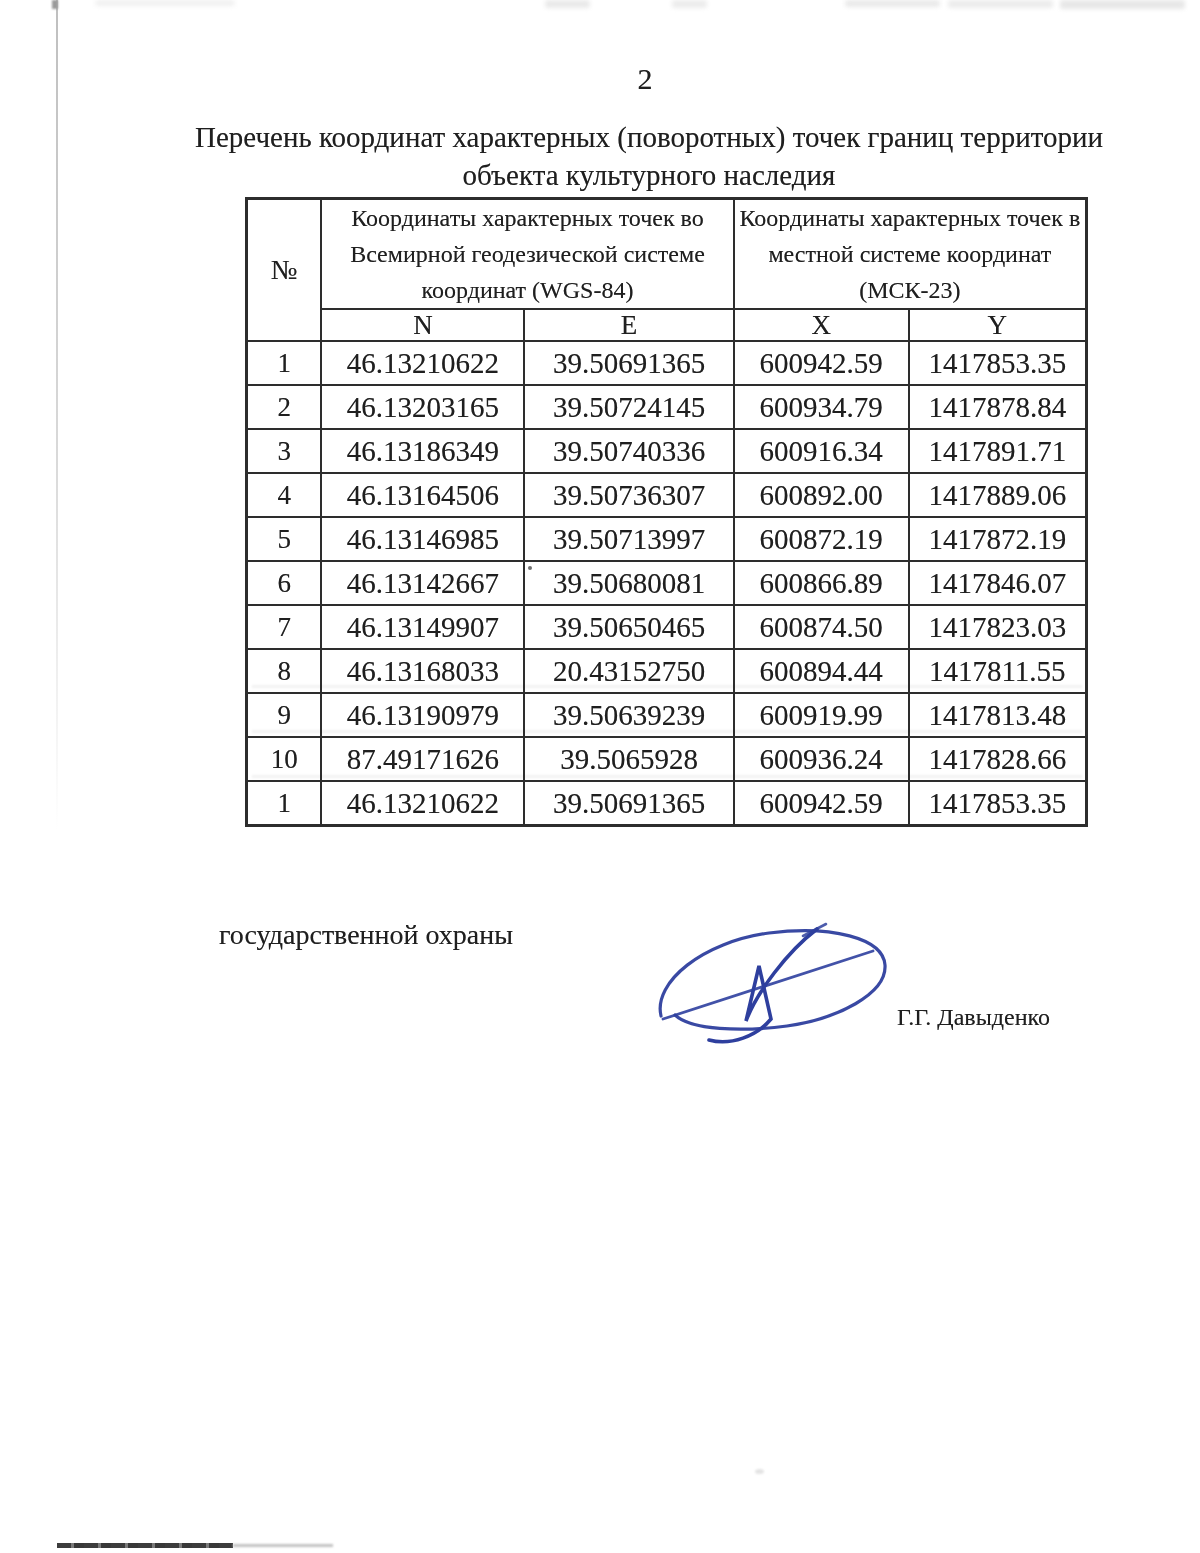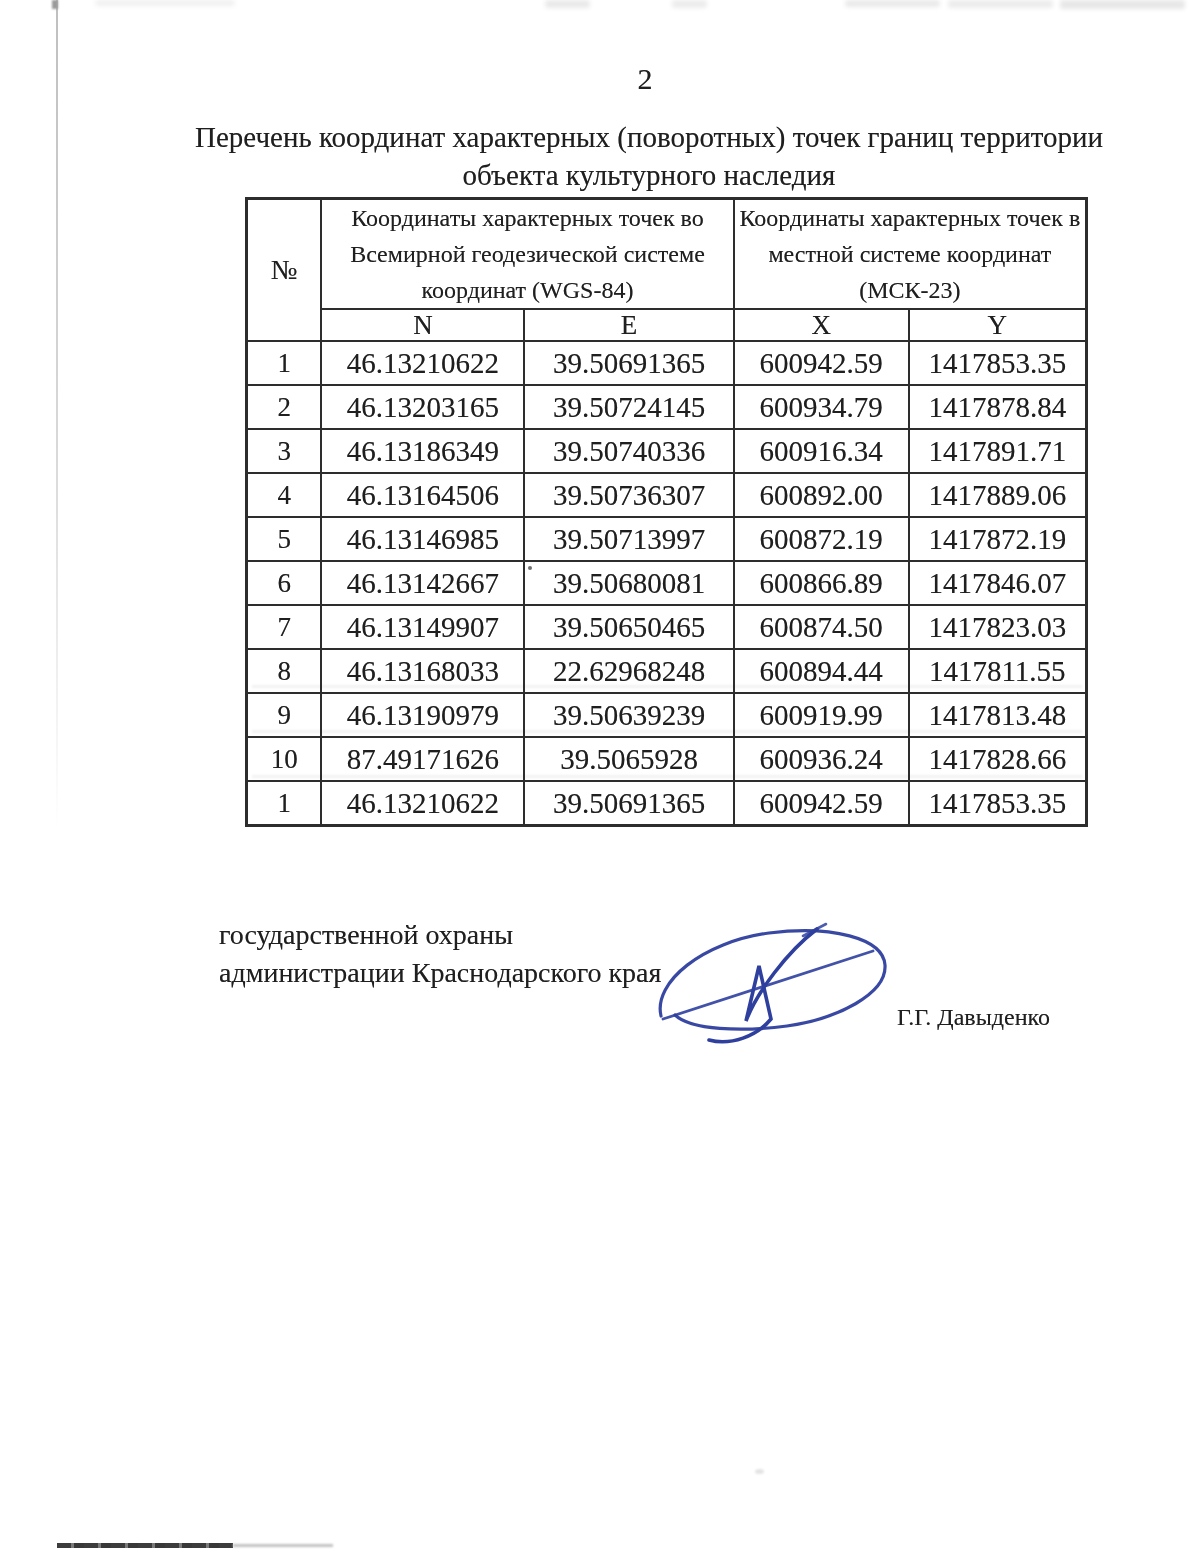--- a/index.html
+++ b/index.html
@@ -176,21 +176,21 @@
     <tr class="datarow">
       <td class="no-cell">7</td>
       <td>46.13149907</td>
       <td>39.50650465</td>
       <td>600874.50</td>
       <td>1417823.03</td>
     </tr>
     <tr class="datarow">
       <td class="no-cell">8</td>
       <td>46.13168033</td>
-      <td>22.62968248</td>
+      <td>20.43152750</td>
       <td>600894.44</td>
       <td>1417811.55</td>
     </tr>
     <tr class="datarow">
       <td class="no-cell">9</td>
       <td>46.13190979</td>
       <td>39.50639239</td>
       <td>600919.99</td>
       <td>1417813.48</td>
     </tr>
@@ -206,21 +206,20 @@
       <td>46.13210622</td>
       <td>39.50691365</td>
       <td>600942.59</td>
       <td>1417853.35</td>
     </tr>
   </tbody>
 </table>
 
 <div class="sig-text soft">
   <div>государственной охраны</div>
-  <div>администрации Краснодарского края</div>
 </div>
 
 <svg class="sig-svg" width="262" height="132" viewBox="0 0 262 132">
   <g fill="none" stroke="#2e3f9e" stroke-width="3.2" stroke-linecap="round">
     <path d="M 16 96 C 8 62 58 22 124 13 C 186 5 238 18 240 45 C 242 74 192 99 142 106 C 96 112 46 110 30 95" opacity="0.95"></path>
     <path d="M 172 9 C 142 32 112 72 101 101 L 114 46 L 126 99 C 112 116 86 126 64 120" stroke-width="3.6"></path>
     <path d="M 18 99 L 228 31" stroke-width="2.8" opacity="0.9"></path>
     <path d="M 158 16 L 181 4" stroke-width="2.6" opacity="0.85"></path>
   </g>
 </svg>

